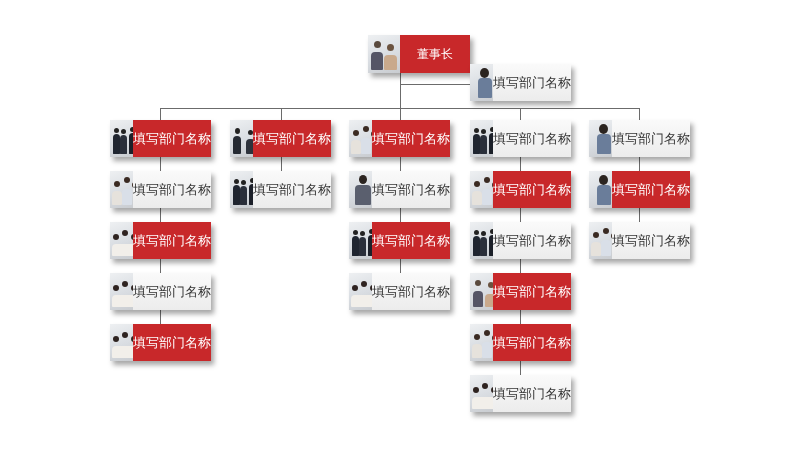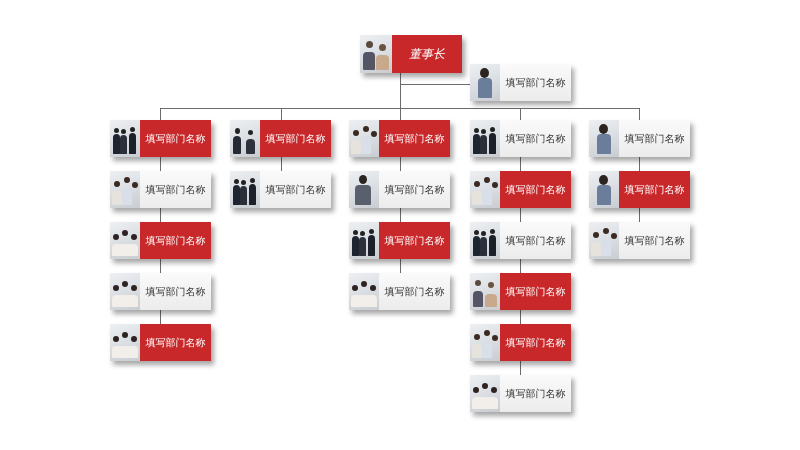--- a/index.html
+++ b/index.html
@@ -1,40 +1,40 @@
 <!DOCTYPE html>
 <html><head>
 <meta charset="utf-8">
 <style>
   html,body{margin:0;padding:0;background:#ffffff;}
   body{width:800px;height:450px;position:relative;overflow:hidden;font-family:"DejaVu Sans","Liberation Sans",sans-serif;}
   .line{position:absolute;background:#6b6b6b;}
   .node{position:absolute;height:37px;width:101px;display:flex;box-shadow:3px 4px 5px rgba(0,0,0,0.35);background:#f3f3f3;}
   .node .photo{width:30px;height:100%;position:relative;overflow:hidden;background:linear-gradient(160deg,#eef0f2 0%,#d9dde2 55%,#c9ccd0 100%);}
-  .node .label{flex:1;display:flex;align-items:center;justify-content:center;font-size:10px;color:#333;background:linear-gradient(180deg,#fafafa,#ececec);white-space:nowrap;}
+  .node .label{flex:1;display:flex;align-items:center;justify-content:center;font-size:13px;color:#333;background:linear-gradient(180deg,#fafafa,#ececec);white-space:nowrap;}
   .node.red .label{background:#c8282a;color:#fff;}
   .node.top{height:38px;width:102px;}
   .node.top .photo{width:32px;}
   .node.top .label{font-size:12px;}
   .fig{position:absolute;bottom:3px;border-radius:4px 4px 1px 1px;}
   .head{position:absolute;border-radius:50%;}
 </style>
 </head>
 <body>
 
 <div class="line" style="left:400px;top:72px;width:1px;height:37px;"></div>
 <div class="line" style="left:400px;top:84px;width:70px;height:1px;"></div>
 <div class="line" style="left:160px;top:108px;width:480px;height:1px;"></div>
 <div class="line" style="left:160px;top:108px;width:1px;height:232px;"></div>
 <div class="line" style="left:281px;top:108px;width:1px;height:80px;"></div>
 <div class="line" style="left:400px;top:108px;width:1px;height:183px;"></div>
 <div class="line" style="left:520px;top:108px;width:1px;height:285px;"></div>
 <div class="line" style="left:639px;top:108px;width:1px;height:131px;"></div>
 
-<div class="node top red" style="left:360px;top:35px;font-style:italic;">
+<div class="node top red" style="left:368px;top:35px;">
   <div class="photo">
     <div class="head" style="left:6px;top:6px;width:7px;height:7px;background:#5a4a3e;"></div>
     <div class="fig" style="left:3px;width:12px;height:18px;background:#556;"></div>
     <div class="head" style="left:19px;top:9px;width:7px;height:7px;background:#6b5340;"></div>
     <div class="fig" style="left:16px;width:13px;height:15px;background:#c9a98c;"></div>
   </div>
   <div class="label">董事长</div>
 </div>
 
 <div class="node" style="left:470px;top:64px;">

